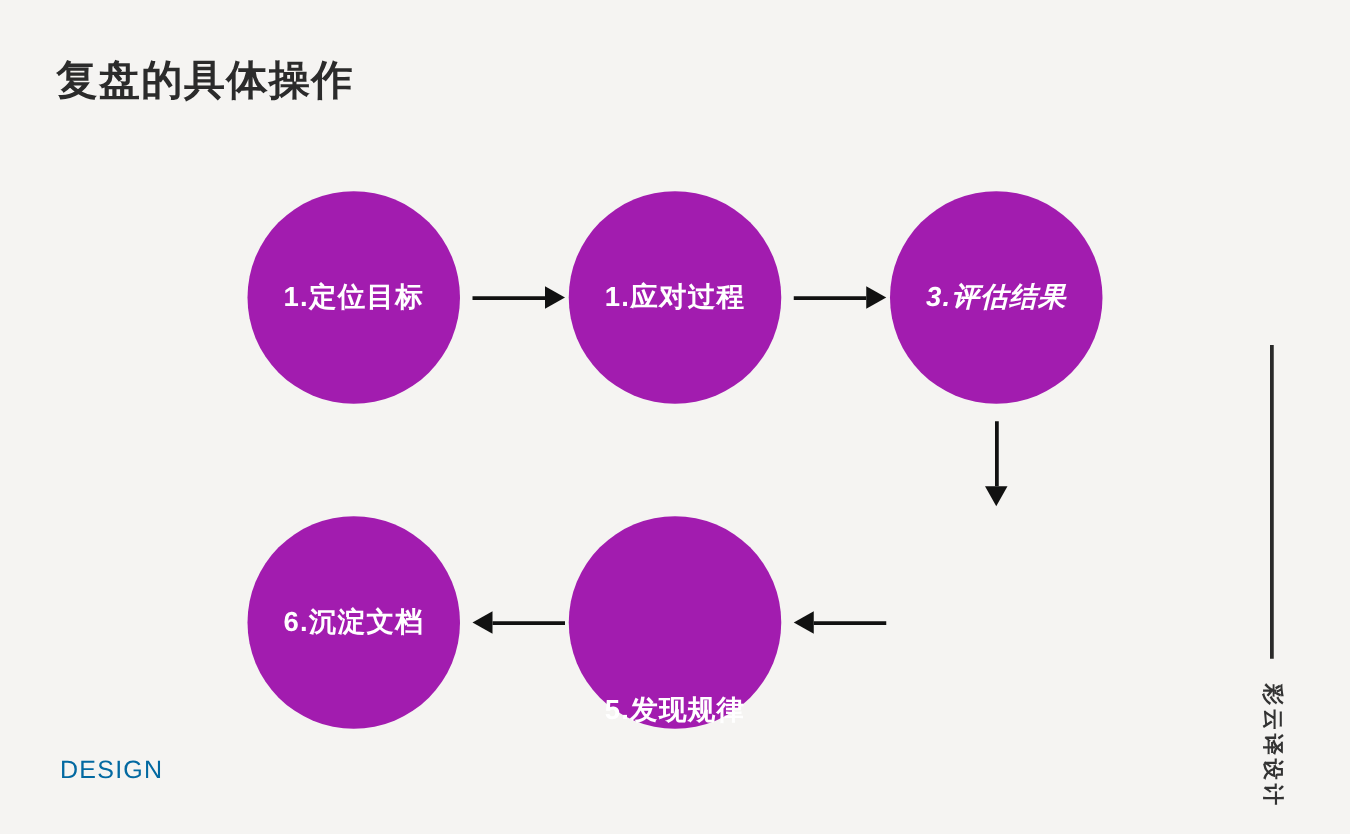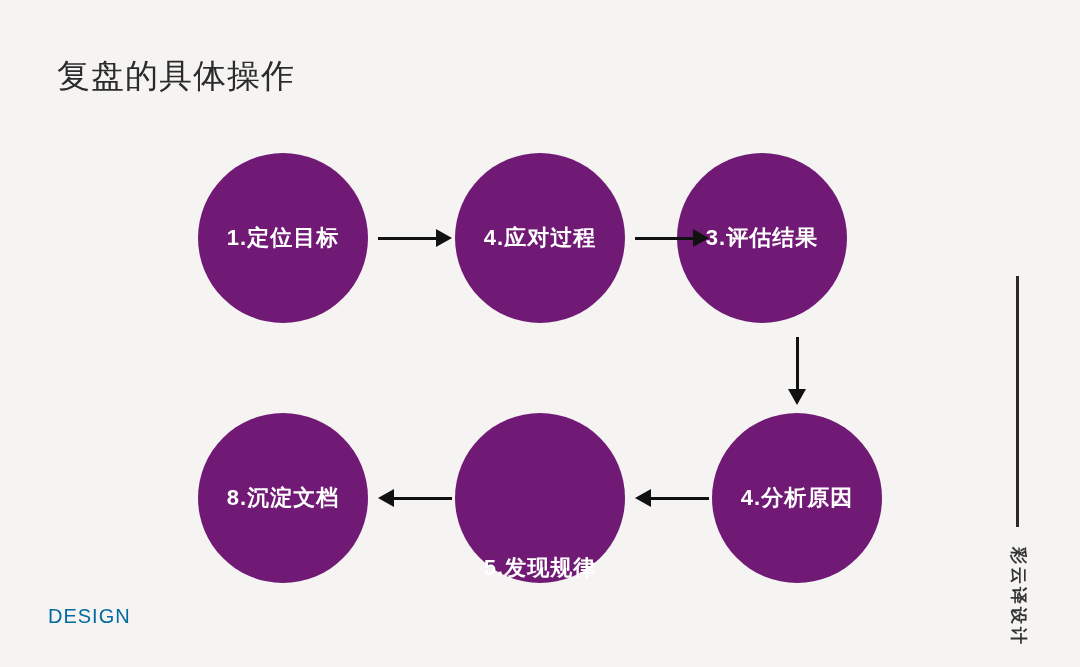--- a/index.html
+++ b/index.html
@@ -13,45 +13,45 @@
     width: 1080px;
     height: 667px;
     background: #f5f4f2;
     overflow: hidden;
   }
   .page-title {
     position: absolute;
     left: 45px;
     top: 42px;
     font-size: 33px;
-    font-weight: 400;
+    font-weight: 700;
     color: #2b2b2b;
     letter-spacing: 1px;
-    margin: 12px;
+    margin: 0;
   }
   .node {
     position: absolute;
     width: 170px;
     height: 170px;
     border-radius: 50%;
-    background: #701a75;
+    background: #a21caf;
     display: flex;
     align-items: center;
     justify-content: center;
   }
   .node-label {
     color: #ffffff;
     font-size: 22px;
     font-weight: 600;
     letter-spacing: 1px;
     white-space: nowrap;
   }
   .node-1 { left: 198px; top: 153px; }
   .node-2 { left: 455px; top: 153px; }
-  .node-3 { left: 677px; top: 153px; }
+  .node-3 { left: 712px; top: 153px; font-style: italic; }
   .node-4 { left: 712px; top: 413px; }
   .node-5 { left: 455px; top: 413px; align-items: flex-end; }
   .node-6 { left: 198px; top: 413px; }
 
   .arrow {
     position: absolute;
     display: flex;
     align-items: center;
   }
   .arrow .shaft-h {
@@ -129,34 +129,31 @@
 <body>
 
 <div class="canvas">
 
   <h1 class="page-title">复盘的具体操作</h1>
 
   <div class="node node-1">
     <span class="node-label">1.定位目标</span>
   </div>
   <div class="node node-2">
-    <span class="node-label">4.应对过程</span>
+    <span class="node-label">1.应对过程</span>
   </div>
   <div class="node node-3">
     <span class="node-label">3.评估结果</span>
   </div>
 
-  <div class="node node-4">
-    <span class="node-label">4.分析原因</span>
-  </div>
   <div class="node node-5">
     <span class="node-label">5.发现规律</span>
   </div>
   <div class="node node-6">
-    <span class="node-label">8.沉淀文档</span>
+    <span class="node-label">6.沉淀文档</span>
   </div>
 
   <div class="arrow arrow-right-1">
     <div class="shaft-h"></div>
     <div class="head-right"></div>
   </div>
   <div class="arrow arrow-right-2">
     <div class="shaft-h"></div>
     <div class="head-right"></div>
   </div>

